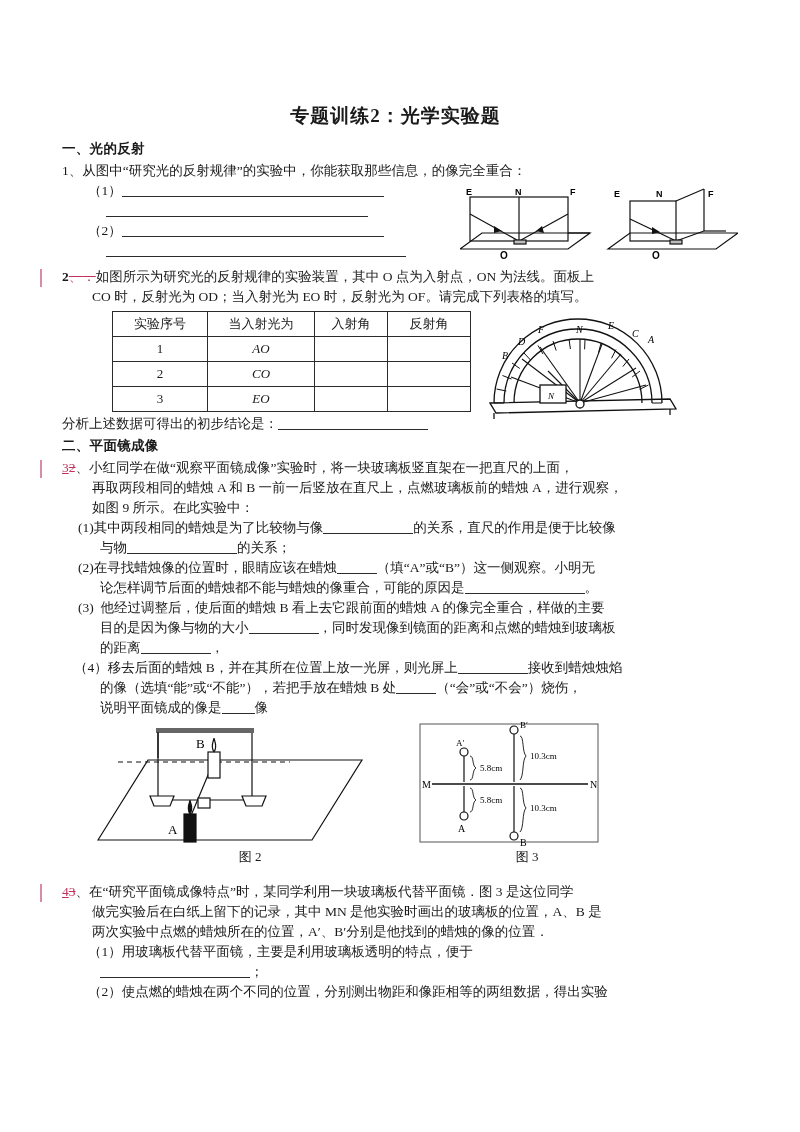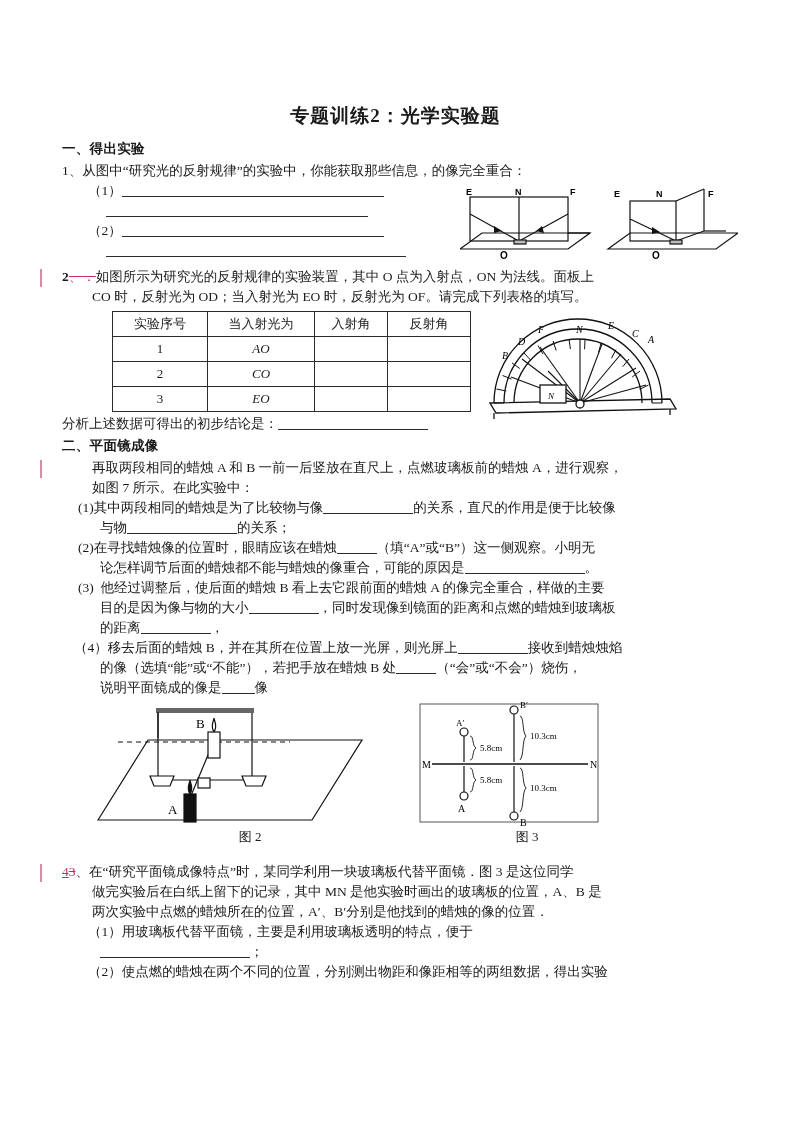--- a/index.html
+++ b/index.html
@@ -72,21 +72,21 @@
 </style>
 </head>
 <body>
 
 <div class="page">
 
   <div class="doc-title">专题训练2：光学实验题</div>
 
   <div class="content">
 
-    <div class="sec-head">一、得出实验</div>
+    <div class="sec-head">一、光的反射</div>
 
     <div class="row1">
       <div class="q">
         <span>1、</span><span>从图中“研究光的反射规律”的实验中，你能获取那些信息，的像完全重合：</span>
       </div>
       <div class="q indent1">
         <span>（1）</span><span class="fill u-long"></span>
       </div>
       <div class="q indent2">
         <span class="fill u-long"></span>
@@ -238,22 +238,25 @@
 
       <div class="q" style="margin-top:2px;">
         <span>分析上述数据可得出的初步结论是：</span><span class="fill u-150"></span>
       </div>
     </div>
 
     <div class="sec-head" style="margin-top:3px;">二、平面镜成像</div>
 
     <div style="position:relative;">
       <div class="chgbar" style="top:2px;height:18px;"></div>
+      <div class="q">
+        <span class="edit-ins">3</span><span class="edit-del">2</span><span>、</span><span>小红同学在做“观察平面镜成像”实验时，将一块玻璃板竖直架在一把直尺的上面，</span>
+      </div>
       <div class="q indent3">再取两段相同的蜡烛 A 和 B 一前一后竖放在直尺上，点燃玻璃板前的蜡烛 A，进行观察，</div>
-      <div class="q indent3">如图 7 所示。在此实验中：</div>
+      <div class="q indent3">如图 9 所示。在此实验中：</div>
 
       <div class="q" style="padding-left:16px;">
         <span>(1)</span><span>其中两段相同的蜡烛是为了比较物与像</span><span class="fill u-90"></span><span>的关系，直尺的作用是便于比较像</span>
       </div>
       <div class="q" style="padding-left:38px;">
         <span>与物</span><span class="fill u-110"></span><span>的关系；</span>
       </div>
 
       <div class="q" style="padding-left:16px;">
         <span>(2)</span><span>在寻找蜡烛像的位置时，眼睛应该在蜡烛</span><span class="fill u-xs"></span><span>（填“A”或“B”）这一侧观察。小明无</span>

